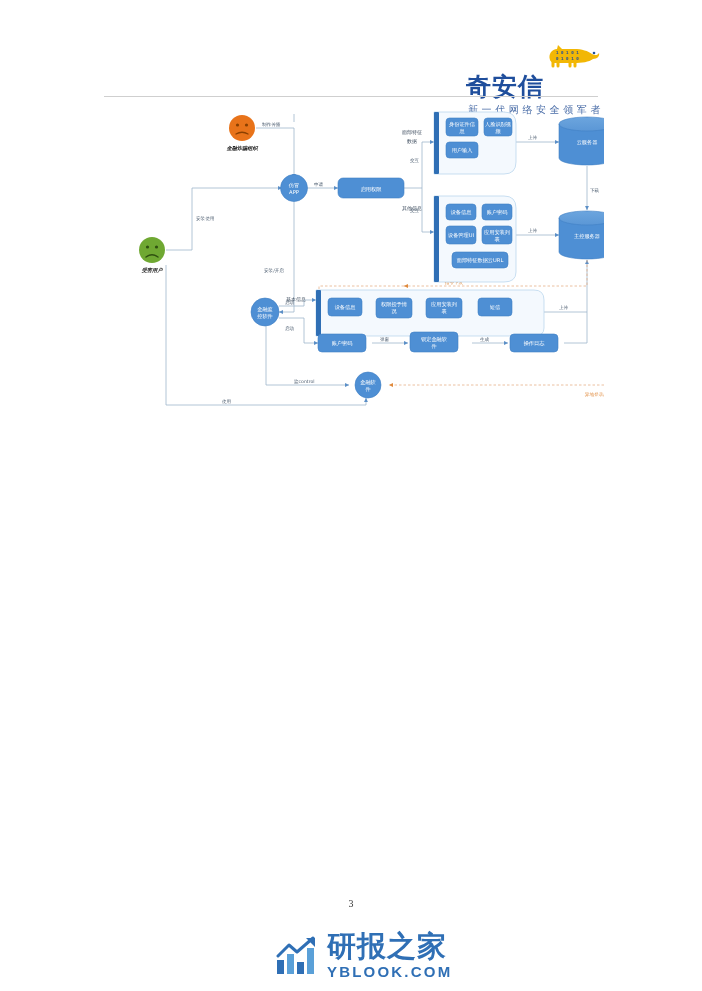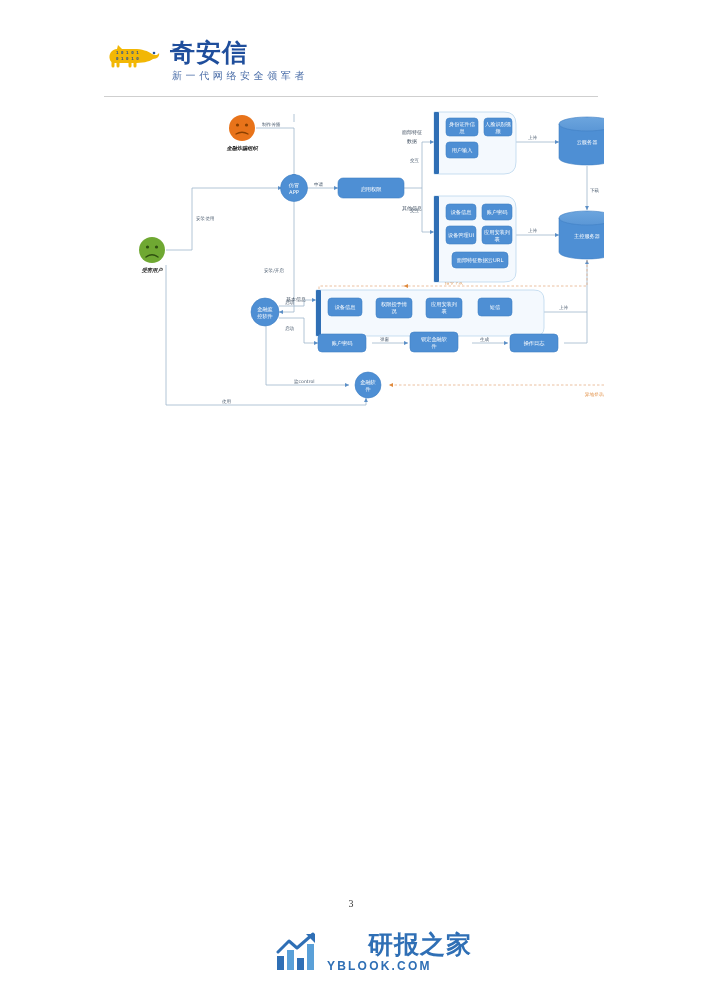--- a/index.html
+++ b/index.html
@@ -26,22 +26,23 @@
   
   .header {
     position: absolute;
     left: 104px;
     top: 40px;
     width: 500px;
     height: 52px;
   }
   .logo-wrap {
     display: flex;
-    align-items: flex-start;
+    align-items: flex-end;
     gap: 4px;
+    flex-direction: column;
   }
   .logo-mark {
     position: relative;
     width: 60px;
     height: 30px;
   }
   .logo-mark svg { display:block; }
   .logo-text-block {
     display: flex;
     flex-direction: column;
@@ -105,29 +106,28 @@
     align-items: center;
     gap: 8px;
   }
   .wm-icon { width: 44px; height: 40px; }
   .wm-text {
     display: flex;
     flex-direction: column;
     line-height: 1;
   }
   .wm-cn {
-    font-size: 25px;
+    font-size: 29px;
     font-weight: bold;
     color: #2f6fb5;
     letter-spacing: 1px;
     font-family: "DejaVu Sans", sans-serif;
-    margin-left: 41px;
   }
   .wm-en {
-    font-size: 12px;
+    font-size: 15px;
     font-weight: bold;
     color: #2f6fb5;
     letter-spacing: 2.2px;
     margin-top: 3px;
     font-family: "Liberation Sans", sans-serif;
   }
 </style>
 </head>
 <body>
 

